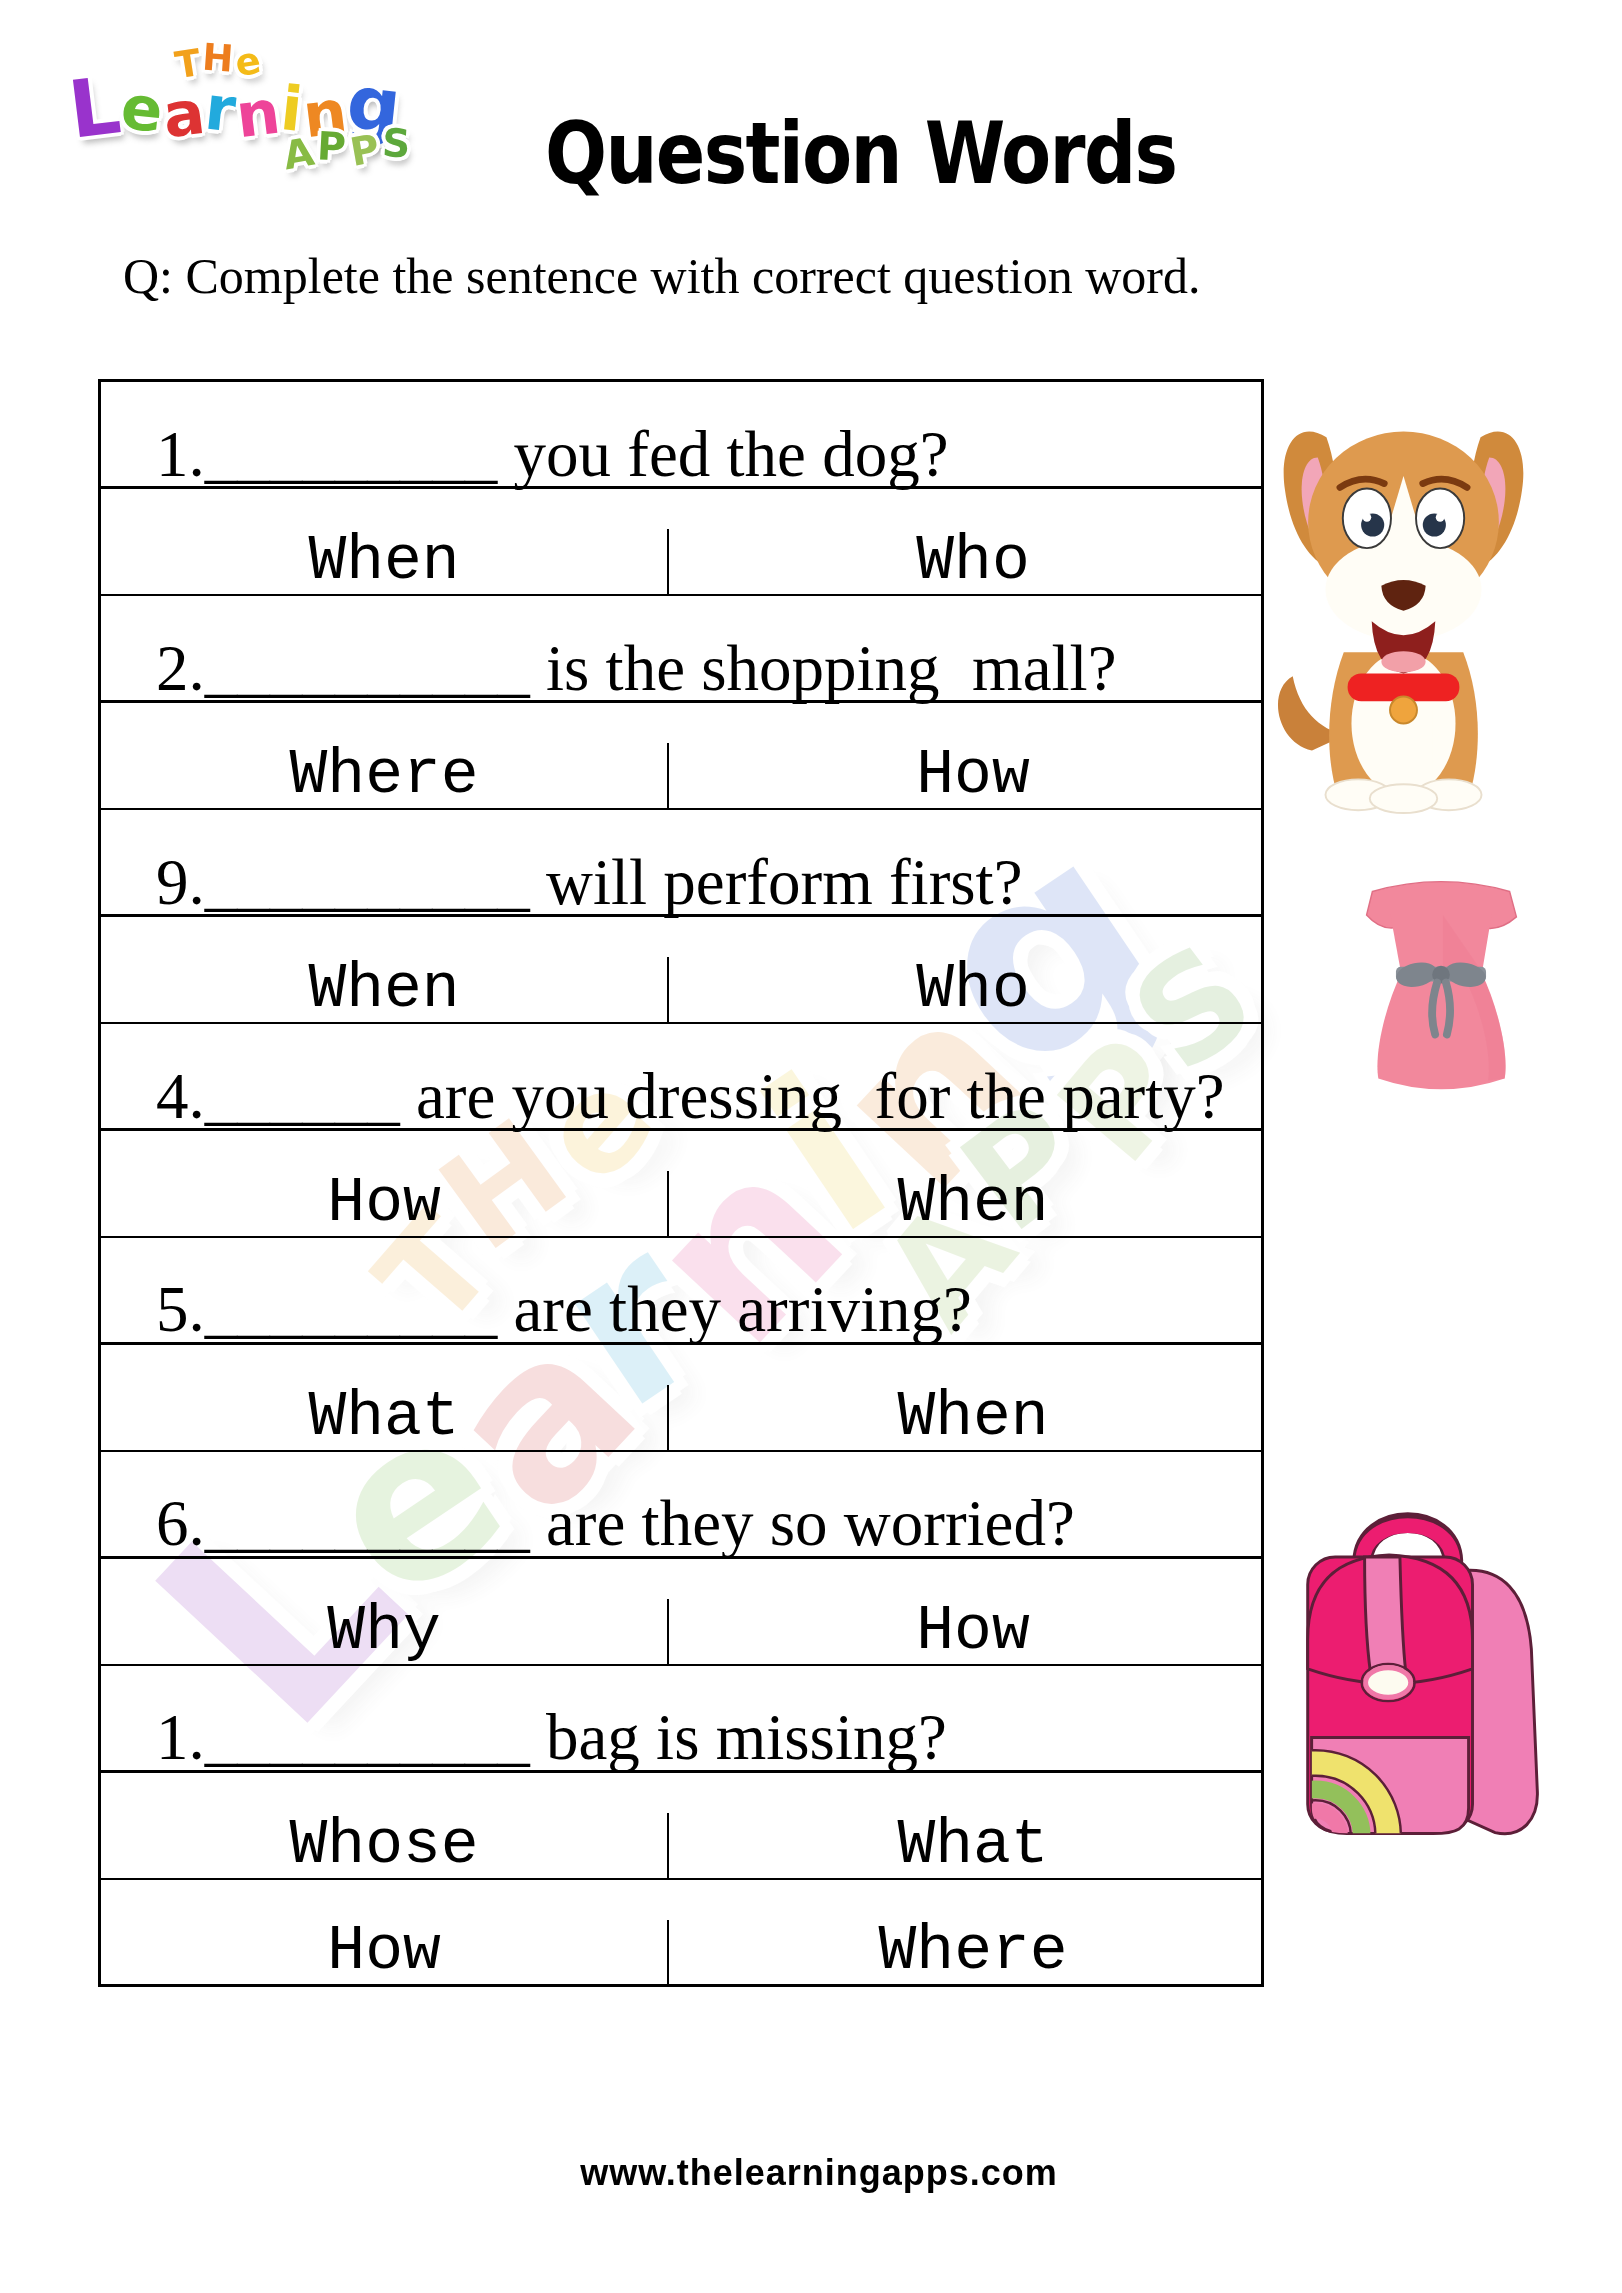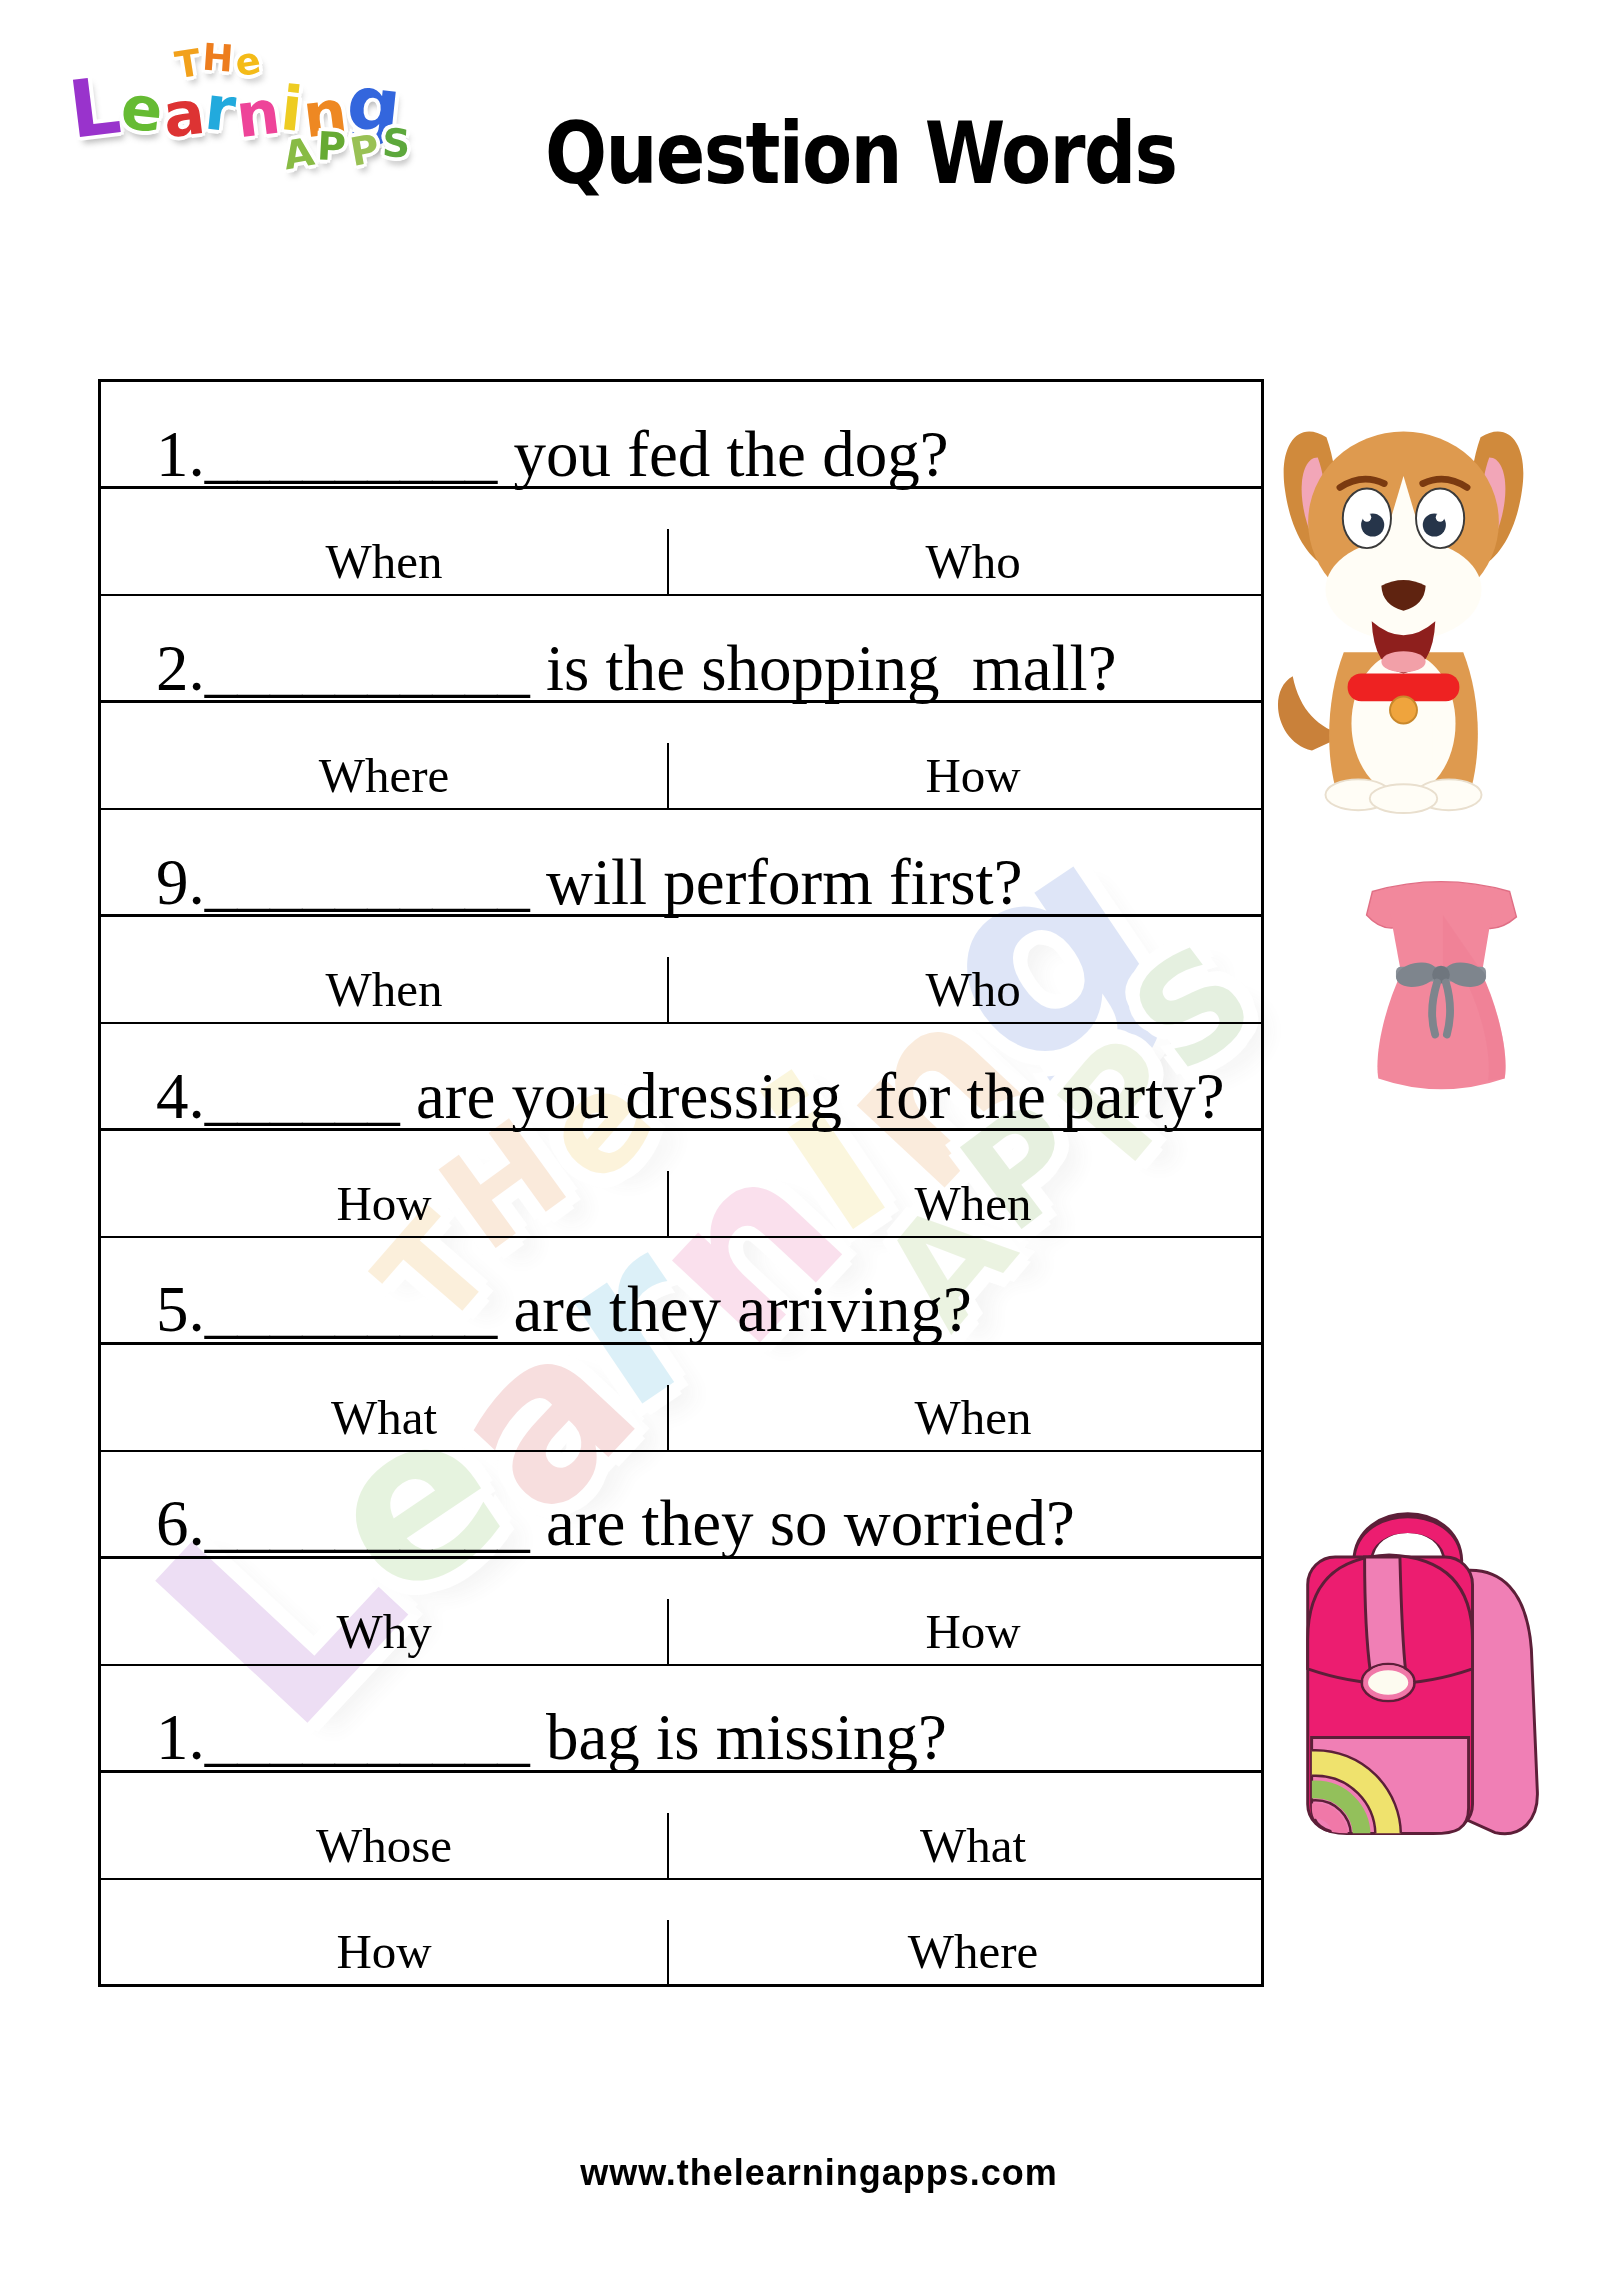--- a/index.html
+++ b/index.html
@@ -48,21 +48,21 @@
     position:absolute;left:98px;top:379px;width:1166px;height:1608px;
     border:3.9px solid #000;box-sizing:border-box;display:flex;flex-direction:column;
     background:transparent;
   }
   .t-row{flex:1;display:flex;box-sizing:border-box;border-bottom:2.9px solid #000;min-height:0;margin-top:40px;}
   .t-row:last-child{border-bottom:none;}
   .q-row{align-items:center;padding-left:55px;border-bottom-width:3.9px;}
   .q-text{font-size:65px;white-space:pre;line-height:1;}
   .opt-cell{width:48.8%;display:flex;align-items:center;justify-content:center;box-sizing:border-box;min-width:0;}
   .opt-cell.right{width:51.2%;border-left:2.9px solid #000;padding-left:16px;}
-  .opt-text{font-size:49px;line-height:1;}
+  .opt-text{font-size:63px;line-height:1;font-family:Liberation Mono, monospace;}
 
   
   .fig{position:absolute;}
   .fig svg{display:block;}
 
   
   .footer{
     position:absolute;left:16px;right:0;top:2152px;text-align:center;
     font-family:"Liberation Sans",sans-serif;font-weight:bold;
     font-size:36px;letter-spacing:1px;
@@ -79,20 +79,21 @@
       <div class="logo-line line-apps"><span class="logo-letter" style="color: rgb(136, 187, 68);">A</span><span class="logo-letter" style="color: rgb(102, 170, 51);">P</span><span class="logo-letter" style="color: rgb(153, 193, 85);">P</span><span class="logo-letter" style="color: rgb(93, 168, 60);">S</span></div>
     </div>
 
   <div class="logo">
       <div class="logo-line line-the"><span class="logo-letter" style="color: rgb(242, 161, 27);">T</span><span class="logo-letter" style="color: rgb(237, 125, 30);">H</span><span class="logo-letter" style="color: rgb(244, 187, 24);">e</span></div>
       <div class="logo-line line-learning"><span class="logo-letter" style="color: rgb(153, 51, 204);">L</span><span class="logo-letter" style="color: rgb(102, 187, 51);">e</span><span class="logo-letter" style="color: rgb(221, 51, 51);">a</span><span class="logo-letter" style="color: rgb(34, 170, 221);">r</span><span class="logo-letter" style="color: rgb(238, 68, 153);">n</span><span class="logo-letter" style="color: rgb(238, 204, 34);">i</span><span class="logo-letter" style="color: rgb(238, 136, 34);">n</span><span class="logo-letter" style="color: rgb(51, 102, 221);">g</span></div>
       <div class="logo-line line-apps"><span class="logo-letter" style="color: rgb(136, 187, 68);">A</span><span class="logo-letter" style="color: rgb(102, 170, 51);">P</span><span class="logo-letter" style="color: rgb(153, 193, 85);">P</span><span class="logo-letter" style="color: rgb(93, 168, 60);">S</span></div>
     </div>
 
   <div class="title">Question Words</div>
+  <div class="subtitle">Q: Complete the sentence with correct question word.</div>
 
   <div class="qtable">
       <div class="t-row q-row">
         <span class="q-text">1._________ you fed the dog?</span>
       </div>
       <div class="t-row opt-row">
         <div class="opt-cell">
           <span class="opt-text">When</span>
         </div>
         <div class="opt-cell right">

